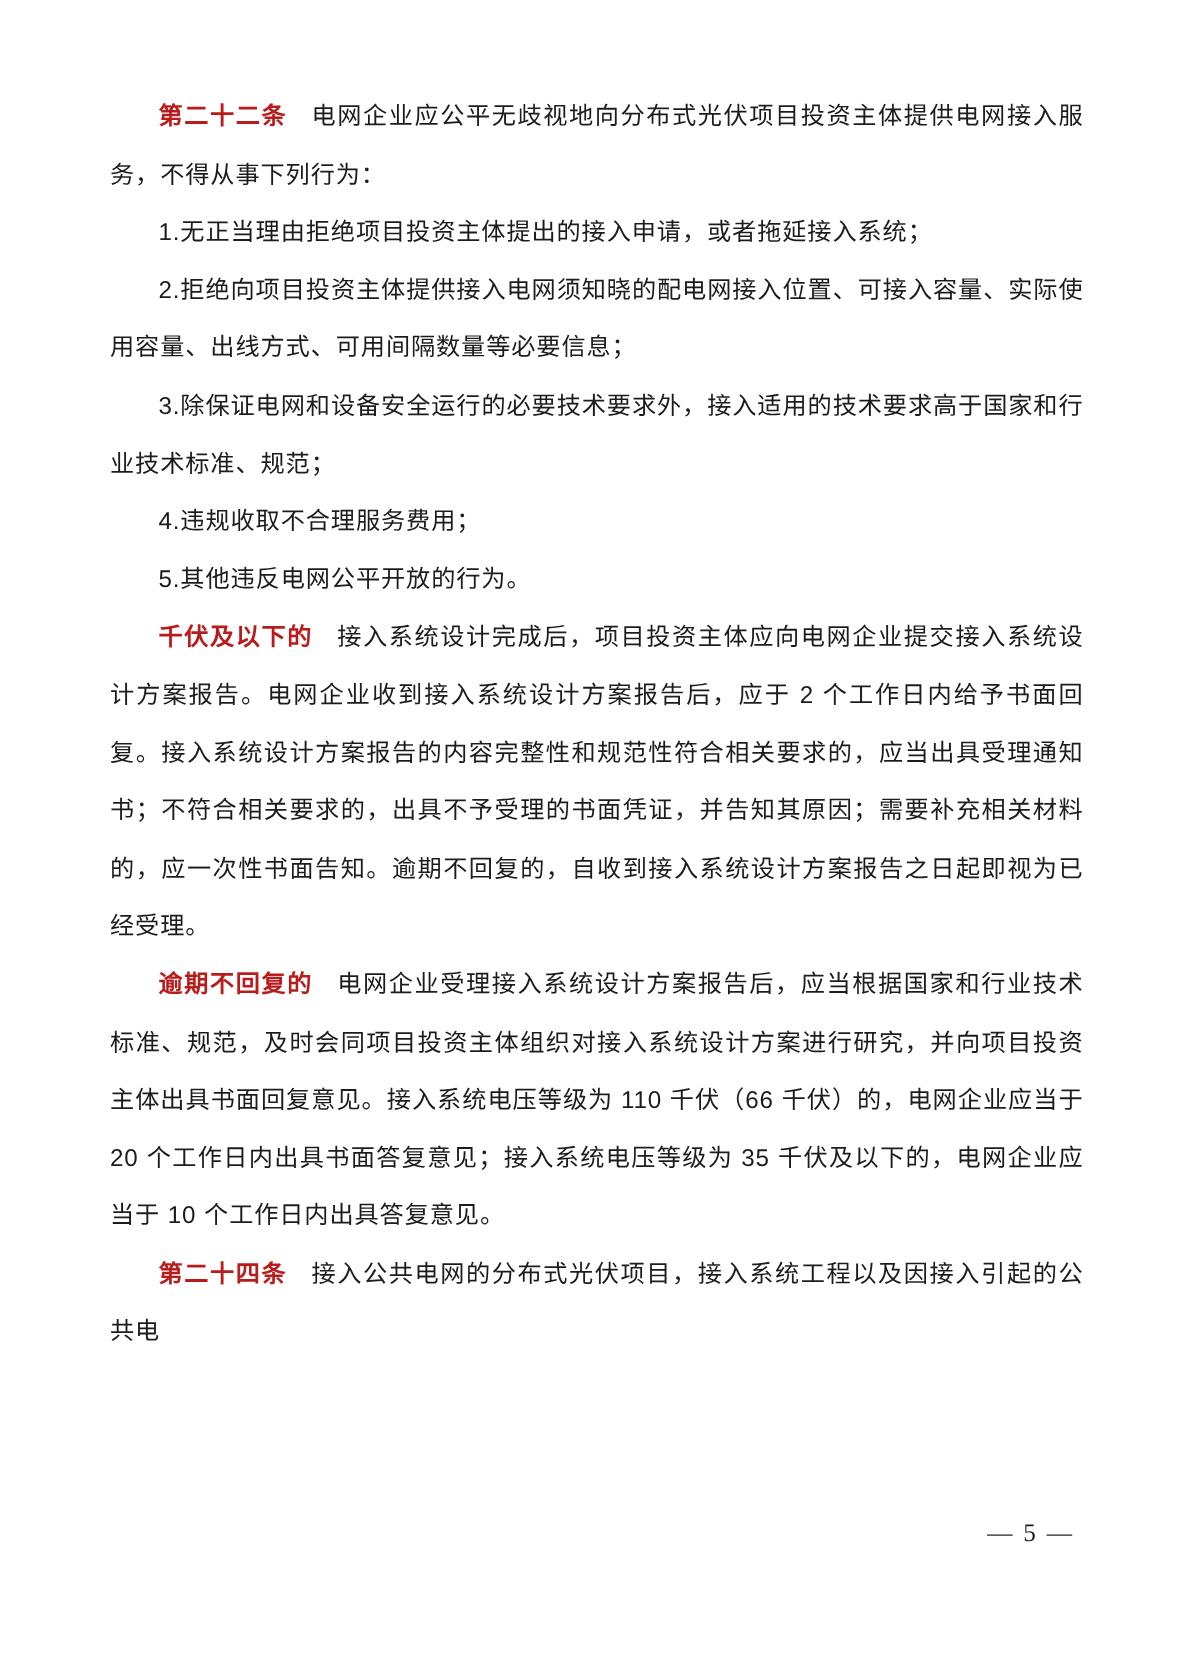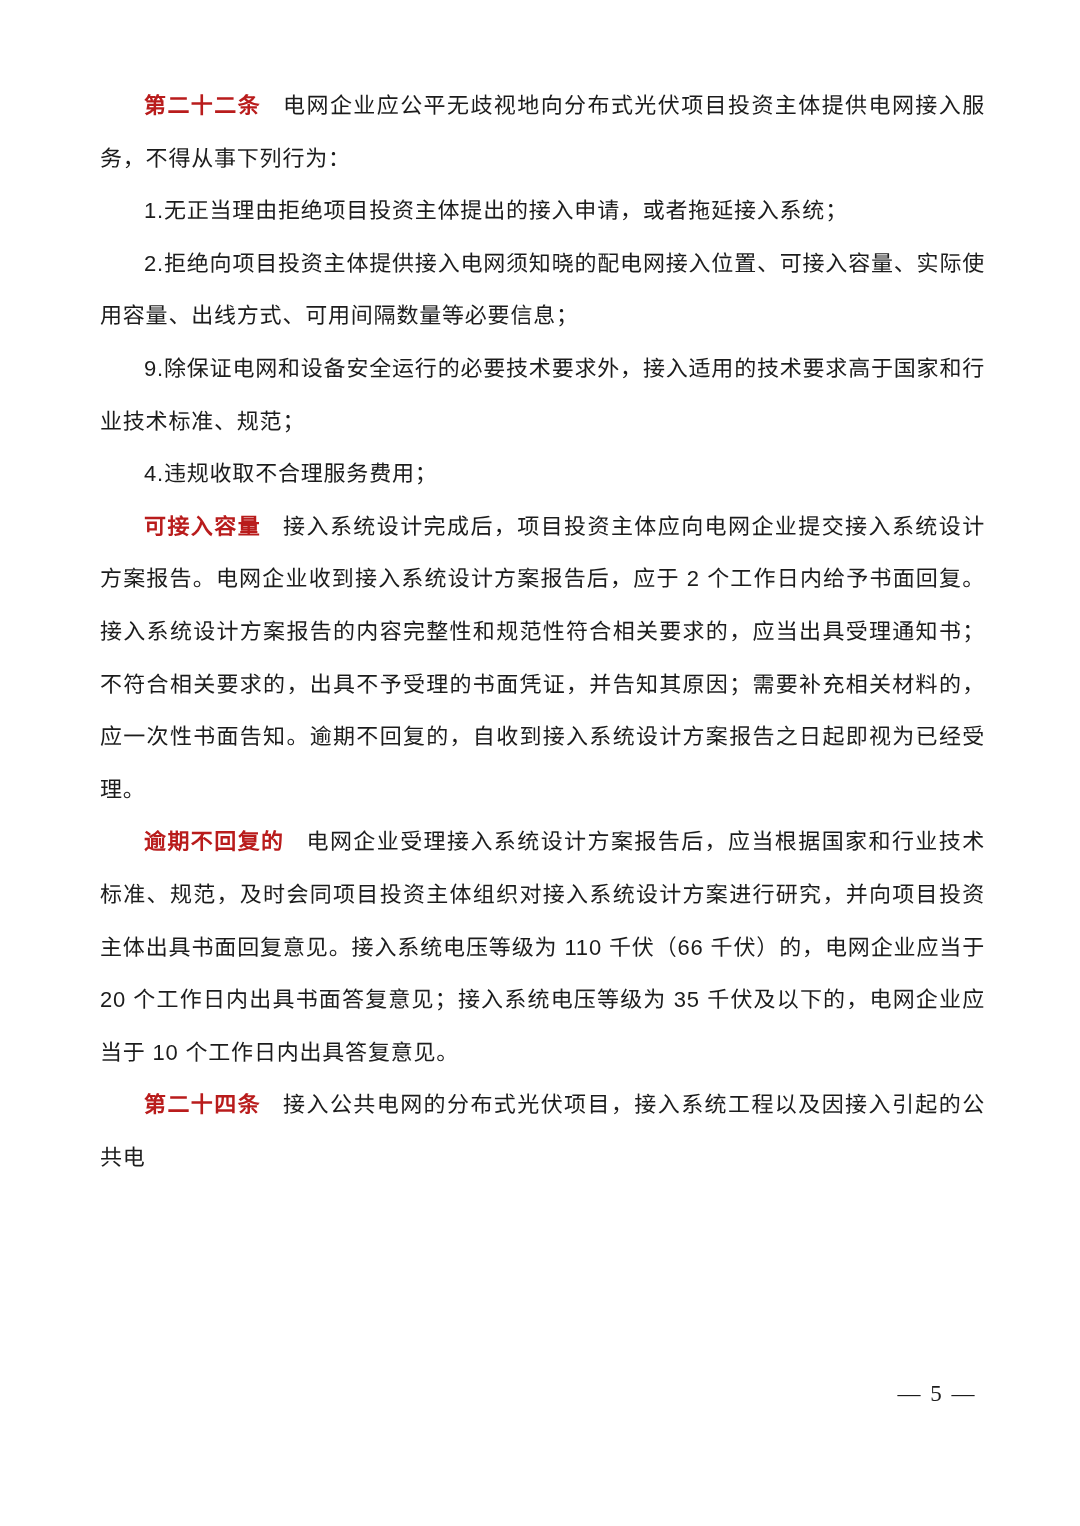--- a/index.html
+++ b/index.html
@@ -62,27 +62,28 @@
 
 <div class="page">
   <main class="content">
 
     <p class="para"><span class="article-label">第二十二条</span><span class="para-text">电网企业应公平无歧视地向分布式光伏项目投资主体提供电网接入服务，不得从事下列行为：</span></p>
 
     <p class="para"><span class="article-label"></span><span class="para-text">1.无正当理由拒绝项目投资主体提出的接入申请，或者拖延接入系统；</span></p>
 
     <p class="para"><span class="article-label"></span><span class="para-text">2.拒绝向项目投资主体提供接入电网须知晓的配电网接入位置、可接入容量、实际使用容量、出线方式、可用间隔数量等必要信息；</span></p>
 
-    <p class="para"><span class="article-label"></span><span class="para-text">9.除保证电网和设备安全运行的必要技术要求外，接入适用的技术要求高于国家和行业技术标准、规范；</span></p>
+    <p class="para"><span class="article-label"></span><span class="para-text">3.除保证电网和设备安全运行的必要技术要求外，接入适用的技术要求高于国家和行业技术标准、规范；</span></p>
 
     <p class="para"><span class="article-label"></span><span class="para-text">4.违规收取不合理服务费用；</span></p>
 
+    <p class="para"><span class="article-label"></span><span class="para-text">5.其他违反电网公平开放的行为。</span></p>
 
 
-    <p class="para"><span class="article-label">可接入容量</span><span class="para-text">接入系统设计完成后，项目投资主体应向电网企业提交接入系统设计方案报告。电网企业收到接入系统设计方案报告后，应于 2 个工作日内给予书面回复。接入系统设计方案报告的内容完整性和规范性符合相关要求的，应当出具受理通知书；不符合相关要求的，出具不予受理的书面凭证，并告知其原因；需要补充相关材料的，应一次性书面告知。逾期不回复的，自收到接入系统设计方案报告之日起即视为已经受理。</span></p>
+    <p class="para"><span class="article-label">千伏及以下的</span><span class="para-text">接入系统设计完成后，项目投资主体应向电网企业提交接入系统设计方案报告。电网企业收到接入系统设计方案报告后，应于 2 个工作日内给予书面回复。接入系统设计方案报告的内容完整性和规范性符合相关要求的，应当出具受理通知书；不符合相关要求的，出具不予受理的书面凭证，并告知其原因；需要补充相关材料的，应一次性书面告知。逾期不回复的，自收到接入系统设计方案报告之日起即视为已经受理。</span></p>
 
     <p class="para"><span class="article-label">逾期不回复的</span><span class="para-text">电网企业受理接入系统设计方案报告后，应当根据国家和行业技术标准、规范，及时会同项目投资主体组织对接入系统设计方案进行研究，并向项目投资主体出具书面回复意见。接入系统电压等级为 110 千伏（66 千伏）的，电网企业应当于 20 个工作日内出具书面答复意见；接入系统电压等级为 35 千伏及以下的，电网企业应当于 10 个工作日内出具答复意见。</span></p>
 
     <p class="para"><span class="article-label">第二十四条</span><span class="para-text">接入公共电网的分布式光伏项目，接入系统工程以及因接入引起的公共电</span></p>
 
   </main>
 
   <div class="page-number">— 5 —</div>
 </div>
 

